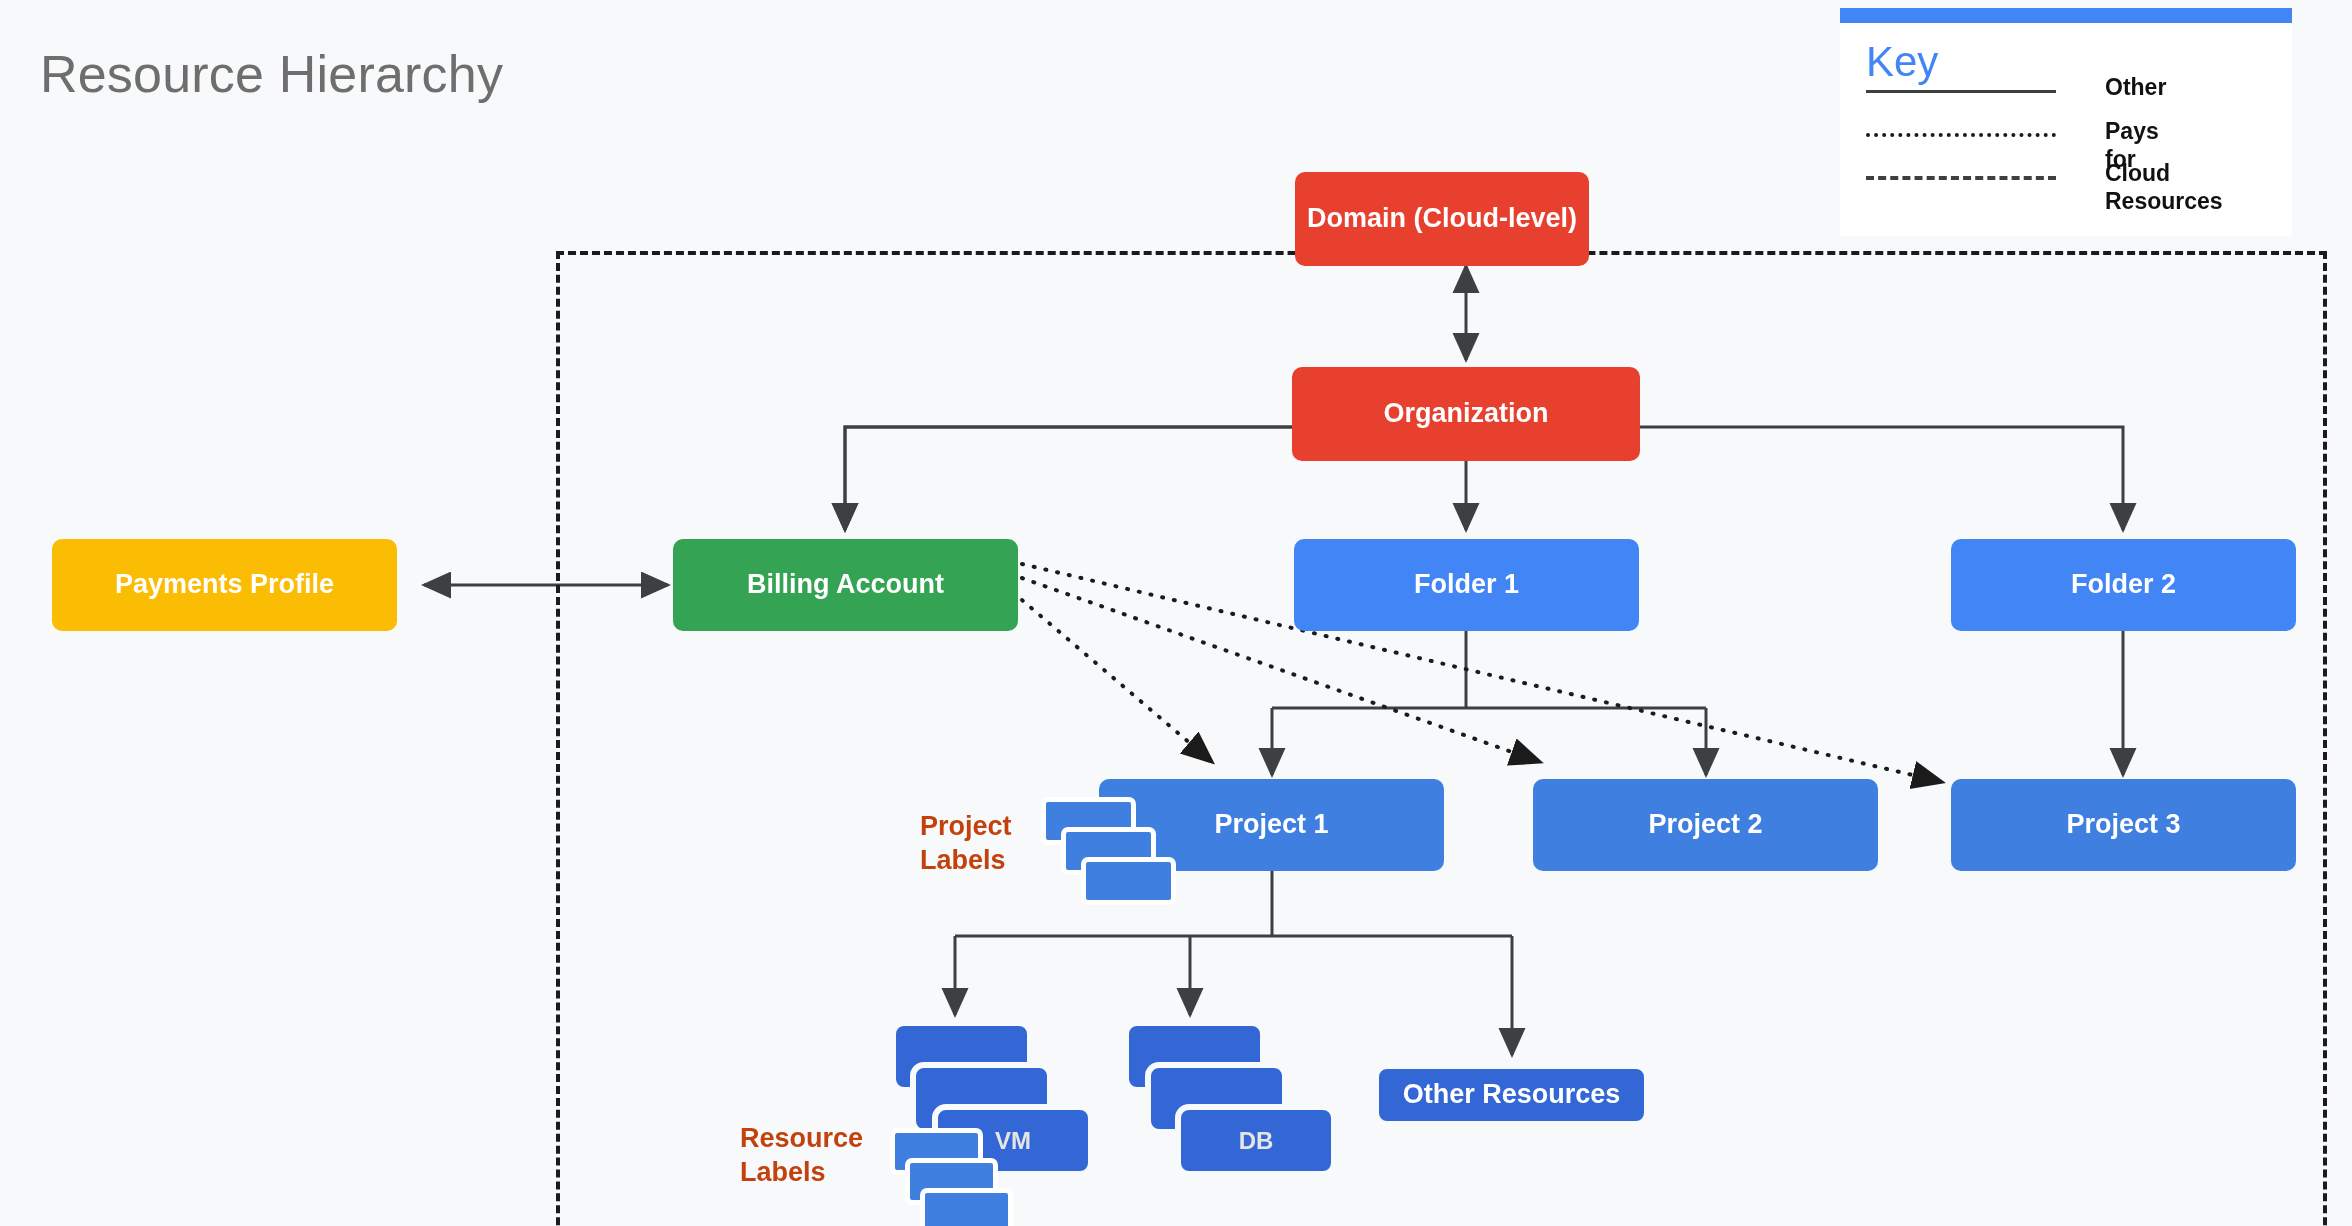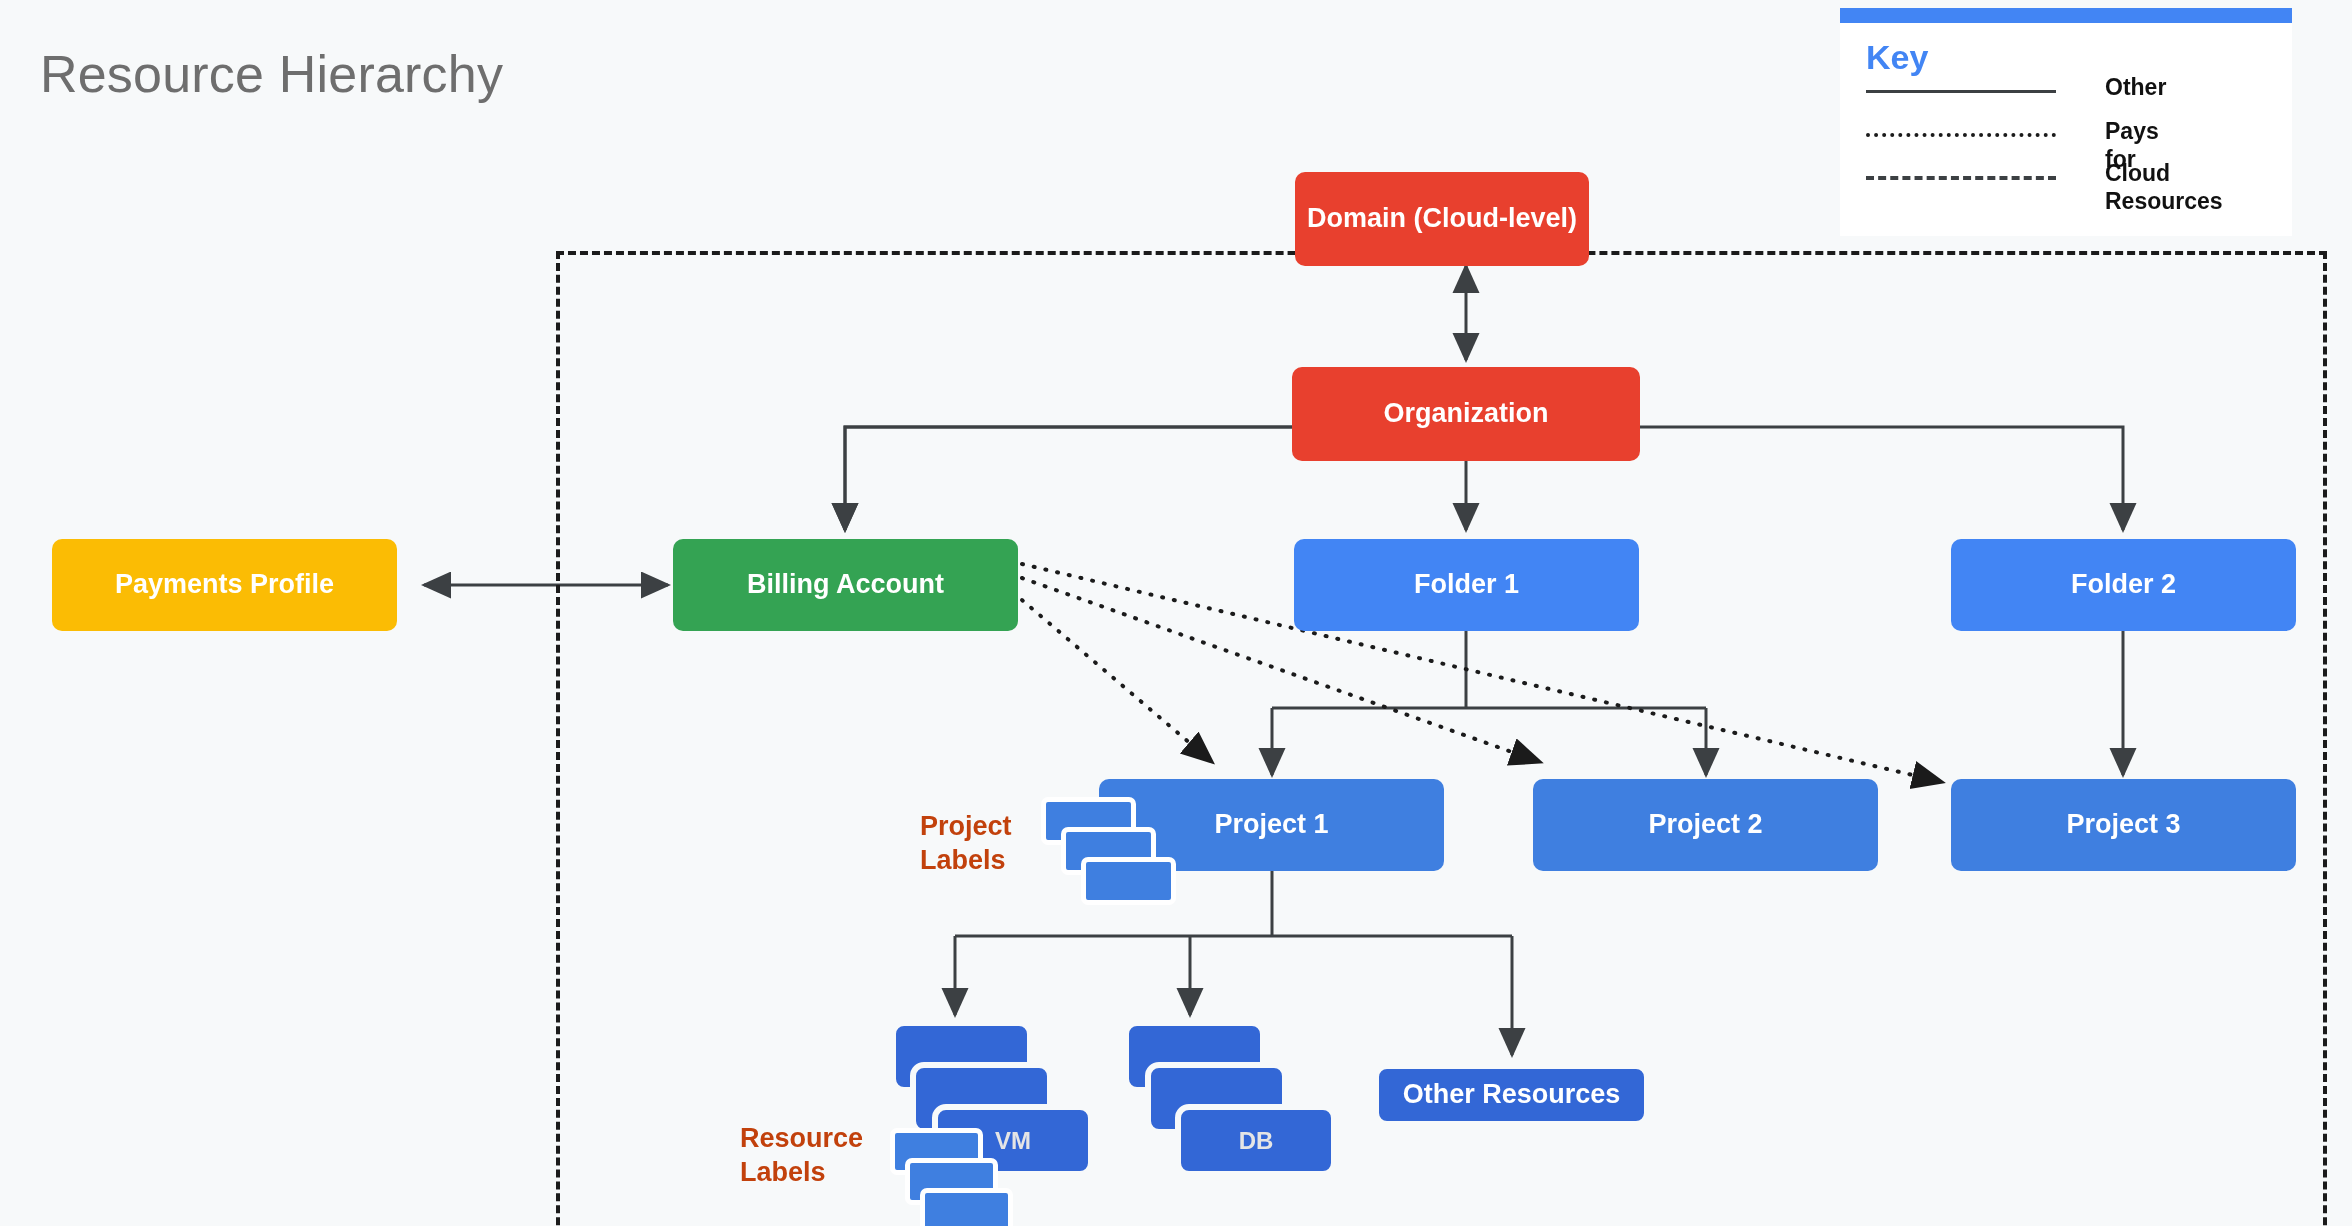--- a/index.html
+++ b/index.html
@@ -121,22 +121,22 @@
     left: 0; top: 0;
     width: 452px;
     height: 15px;
     background: #4285f4;
   }
   .legend-title {
     position: absolute;
     left: 26px;
     top: 30px;
     color: #4285f4;
-    font-weight: bold;
-    font-size: 34px;
+    font-weight: normal;
+    font-size: 42px;
   }
   .legend-row { position: absolute; }
   .legend-label {
     position: absolute;
     color: #111111;
     font-weight: bold;
     font-size: 23px;
     line-height: 1.2;
     white-space: pre-line;
   }

